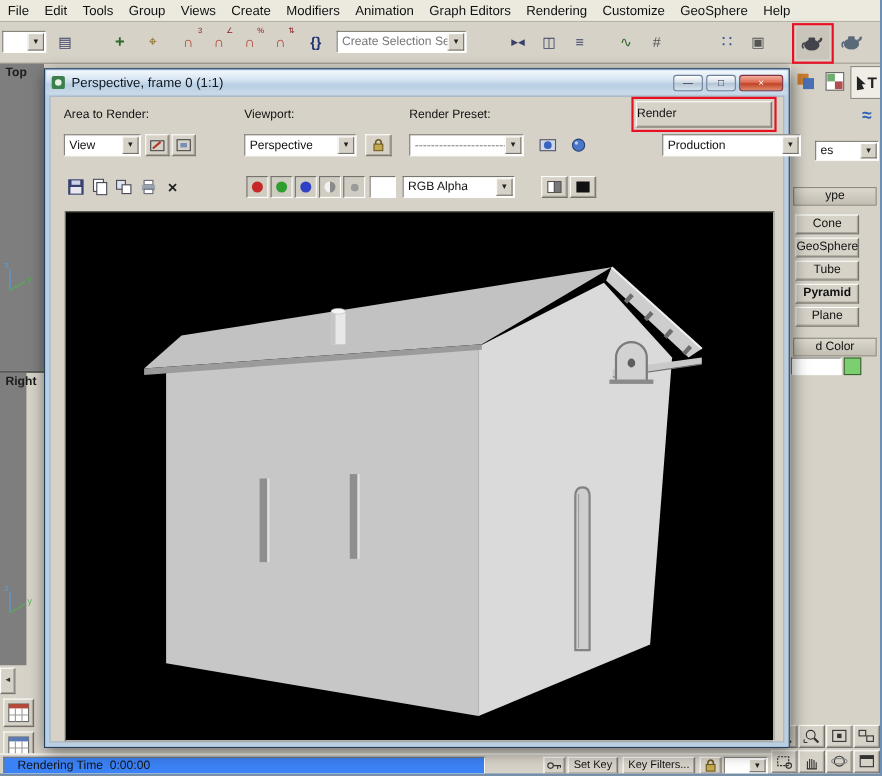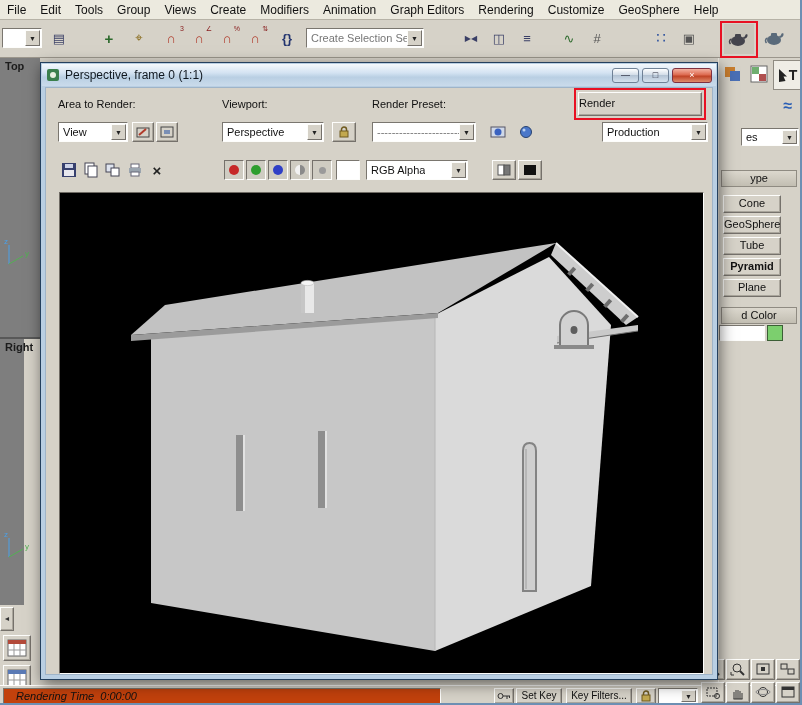--- a/index.html
+++ b/index.html
@@ -228,21 +228,21 @@
     <div class="cp-btn bevel" style="top:179px;"><span>Tube</span></div>
     <div class="cp-btn bevel" style="top:200px;font-weight:bold;"><span>Pyramid</span></div>
     <div class="cp-btn bevel" style="top:221px;"><span>Plane</span></div>
 
     <div class="rollout" style="top:249px;"><span>d Color</span></div>
     <div class="abs sunken" style="left:0;top:267px;width:46px;height:16px;"></div>
     <div class="abs" style="left:48px;top:267px;width:16px;height:16px;background:#7ccf6e;border:1px solid #3c5f36;"></div>
   </div>
 
   <div class="abs statusbar">
-    <div class="abs" style="left:3px;top:2px;width:438px;height:16px;background:#c2410c;border:1px solid;border-color:#7a766f #fdfdfb #fdfdfb #7a766f;font-style:italic;">
+    <div class="abs" style="left:3px;top:2px;width:438px;height:16px;background:#3b82f6;border:1px solid;border-color:#7a766f #fdfdfb #fdfdfb #7a766f;">
       <span class="lbl pre" style="position:absolute;left:12px;top:1px;">Rendering Time  0:00:00</span>
     </div>
     <div class="abs bevel" style="left:494px;top:2px;width:20px;height:16px;display:flex;align-items:center;justify-content:center;">
       <svg width="14" height="10">
         <circle cx="3.5" cy="5" r="2.5" fill="none" stroke="#333"></circle>
         <line x1="6" y1="5" x2="13" y2="5" stroke="#333"></line>
         <line x1="10" y1="5" x2="10" y2="8" stroke="#333"></line>
         <line x1="12.5" y1="5" x2="12.5" y2="7" stroke="#333"></line>
       </svg>
     </div>
@@ -367,21 +367,21 @@
             <rect x="1" y="2" width="14" height="10" fill="#cfd8e8" stroke="#556"></rect>
             <circle cx="8" cy="7" r="3.5" fill="#3a62c0"></circle>
           </svg>
       </div>
       <div class="abs wicon" style="left:468px;top:34px;width:24px;">
         <svg width="14" height="14">
             <circle cx="7" cy="7" r="5.5" fill="#4a77c9" stroke="#28426f"></circle>
             <circle cx="5" cy="5" r="1.5" fill="#b9d0f0"></circle>
           </svg>
       </div>
-      <div class="combo abs" style="left:556px;top:34px;width:106px;height:20px;">
+      <div class="combo abs" style="left:556px;top:34px;width:126px;height:20px;">
         <span class="val">Production</span>
         <span class="arr">▼</span>
       </div>
 
       <div class="wicon" style="left:13px;top:72px;">
         <svg width="16" height="16">
             <rect x="1" y="1" width="14" height="14" fill="#37406e"></rect>
             <rect x="4" y="2" width="8" height="4" fill="#cdd3e8"></rect>
             <rect x="3" y="8" width="10" height="6" fill="#e8e8ee"></rect>
           </svg>

